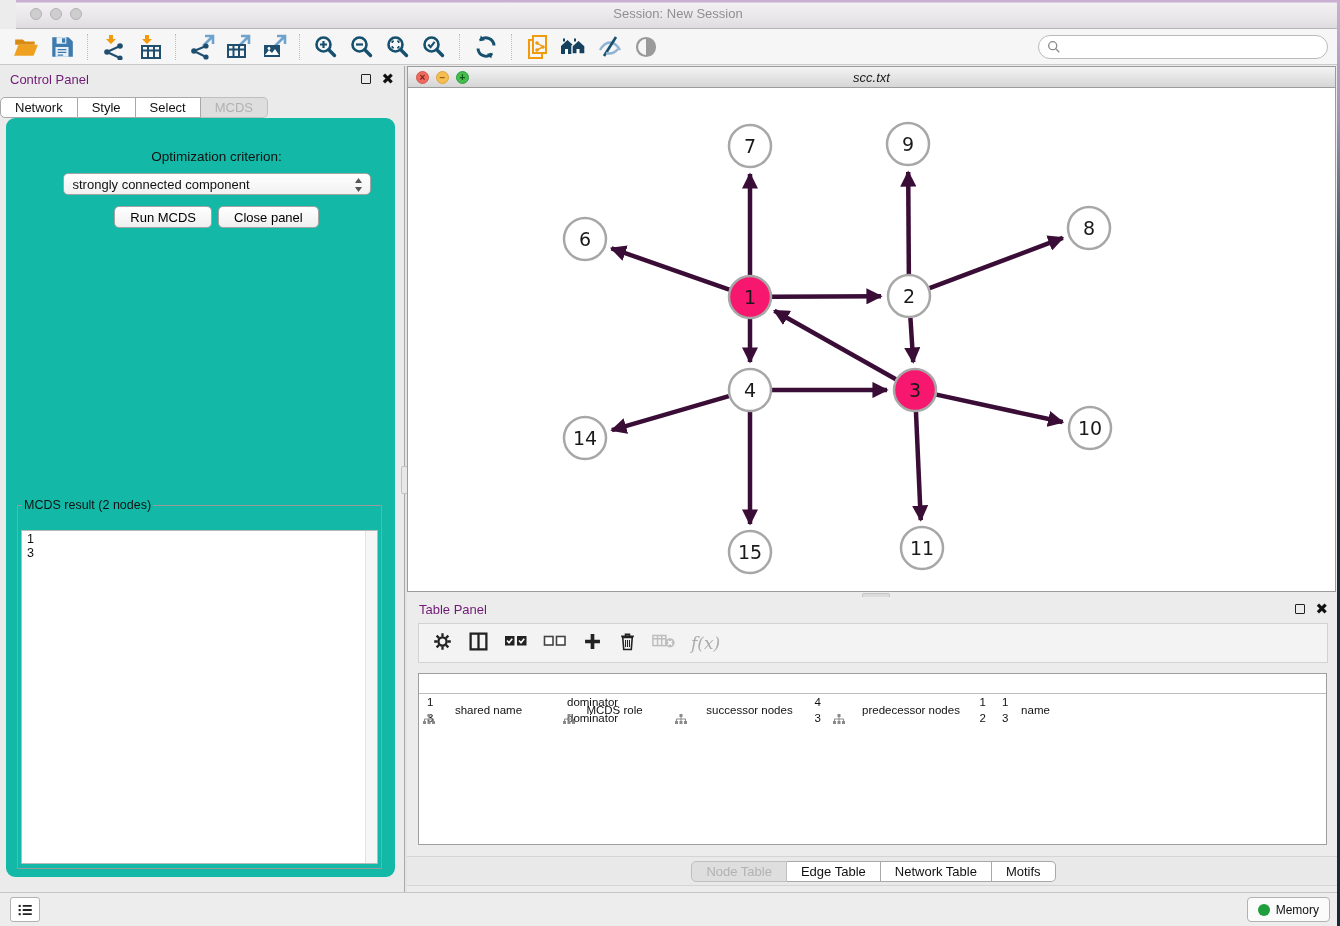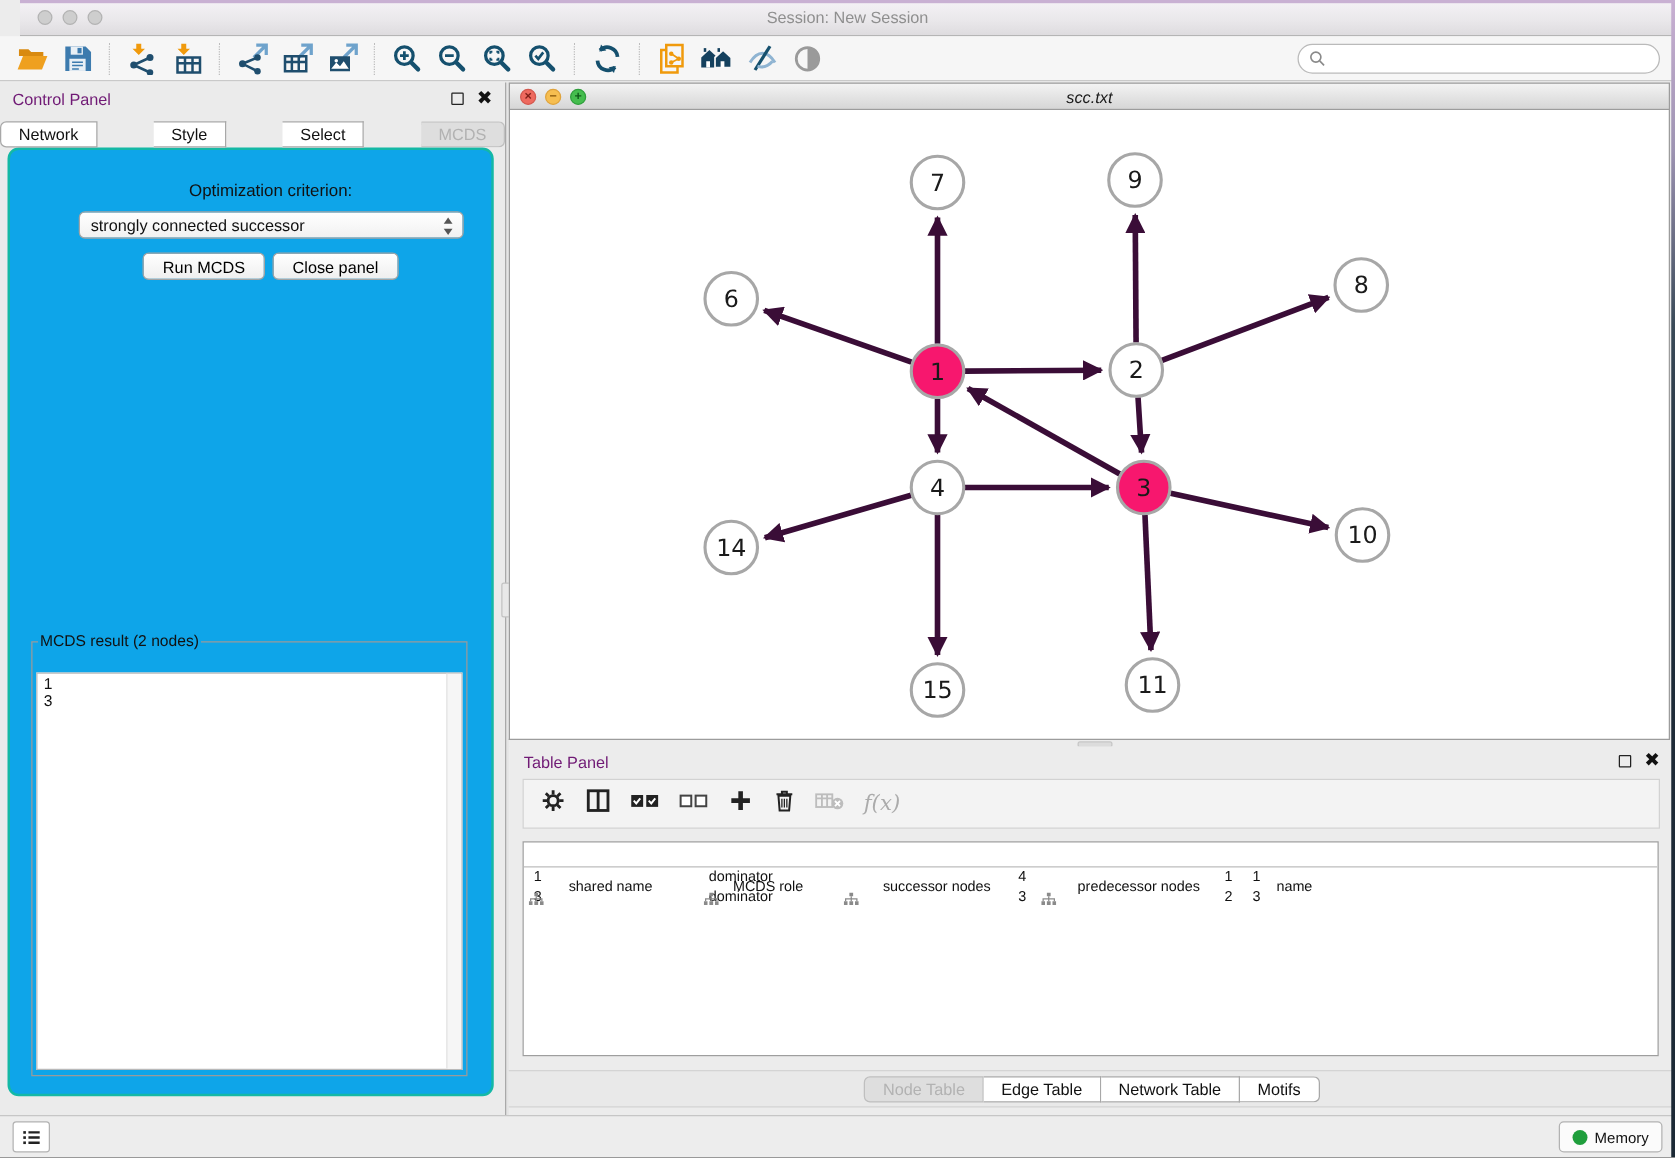--- a/index.html
+++ b/index.html
@@ -28,34 +28,34 @@
   .panel-title{font-size:13px;color:#701a75;}
   .panel-icons{margin-left:auto;display:flex;align-items:center;gap:10px;}
   .mini-float{width:10px;height:10px;border:1.5px solid #222;box-sizing:border-box;border-radius:1px;cursor:pointer;}
   .mini-close{font-size:15px;font-weight:bold;color:#111;line-height:10px;cursor:pointer;}
   .seg{display:flex;}
   .seg .tab{background:#fff;border:1px solid #A8A8A8;border-left:none;padding:2px 14px;
     font-size:13px;color:#111;white-space:nowrap;cursor:pointer;}
   .seg .tab:first-child{border-left:1px solid #A8A8A8;border-radius:5px 0 0 5px;}
   .seg .tab:last-child{border-radius:0 5px 5px 0;}
   .seg .tab.active{background:#DEDEDE;color:#B2B2B2;border-color:#BFBFBF;}
-  .cp-tabs{position:absolute;top:31px;left:0;right:0;display:flex;justify-content:space-between;z-index:2;}
-  .cp-body{position:absolute;top:52px;left:6px;right:9px;bottom:16px;background:#0ea5e9;
-    border:2px solid #14b8a6;border-radius:9px;padding-left:32px;}
+  .cp-tabs{position:absolute;top:31px;left:0;right:0;display:flex;justify-content:flex-start;z-index:2;}
+  .cp-body{position:absolute;top:52px;left:6px;right:9px;bottom:16px;background:#14b8a6;
+    border:6px solid #14b8a6;border-radius:9px;padding-left:32px;}
   .opt-label{margin-top:25px;text-align:center;font-size:13.5px;}
   .dropdown{position:relative;margin:9px auto 0;width:308px;height:22px;border:1px solid #A4A4A4;
     border-radius:5px;background:linear-gradient(#FFFFFF,#F1F1F1);font-size:13px;line-height:22px;
     padding-left:9px;box-sizing:border-box;cursor:pointer;}
   .spin{position:absolute;right:7px;top:3px;}
   .btn-row{display:flex;justify-content:center;gap:6px;margin-top:11px;}
   .pbtn{height:22px;padding:0 15px;font-size:13px;border:1px solid #A4A4A4;border-radius:5px;
     background:linear-gradient(#FFFFFF,#EFEFEF);cursor:pointer;
     font-family:"Liberation Sans","DejaVu Sans",sans-serif;}
   .result{position:absolute;left:5px;right:7px;top:374px;bottom:2px;border:1px solid #9A9A9A;
-    margin:12px;padding:3px;}
+    margin:0;padding:3px;}
   .result legend{font-size:12.5px;padding:0 2px;margin-left:1px;}
   .result-text{position:absolute;left:3px;right:3px;top:18px;bottom:4px;background:#fff;
     border:1px solid #B9B9B9;font-size:12.5px;padding:1px 5px;white-space:pre;overflow:hidden;}
   .result-scroll{position:absolute;right:4px;top:19px;bottom:5px;width:11px;background:#F6F6F6;border-left:1px solid #E2E2E2;}
   
   .v-split{position:absolute;left:404px;top:66px;width:3px;bottom:33px;background:#E4E4E4;border-left:1px solid #A9A9A9;}
   .grab-v{position:absolute;left:-4px;top:400px;width:7px;height:26px;background:#E8E8E8;border:1px solid #C2C2C2;border-radius:2px;}
   .h-split{position:absolute;left:407px;top:592px;width:933px;height:5px;background:#ECECEC;}
   .grab-h{position:absolute;left:455px;top:1px;width:26px;height:3px;background:#DCDCDC;border:1px solid #C6C6C6;border-radius:2px;}
   
@@ -278,21 +278,21 @@
     </div>
     <div class="cp-tabs seg" id="cp-tabs">
         <div class="tab">Network</div>
         <div class="tab">Style</div>
         <div class="tab">Select</div>
         <div class="tab active">MCDS</div>
       </div>
     <div class="cp-body">
       <div class="opt-label">Optimization criterion:</div>
       <div class="dropdown">
-        <span>strongly connected successor</span>
+        <span>strongly connected component</span>
         <svg class="spin" width="9" height="16" viewBox="0 0 9 16">
             <path d="M4.5 1L8 6H1z" fill="#555"></path>
             <path d="M4.5 15L1 10h7z" fill="#555"></path>
           </svg>
       </div>
       <div class="btn-row">
         <button class="pbtn">Run MCDS</button>
         <button class="pbtn">Close panel</button>
       </div>
       <fieldset class="result">

